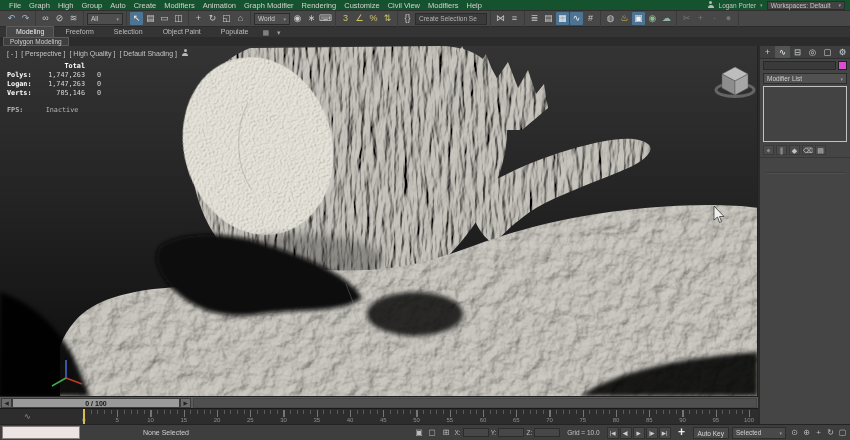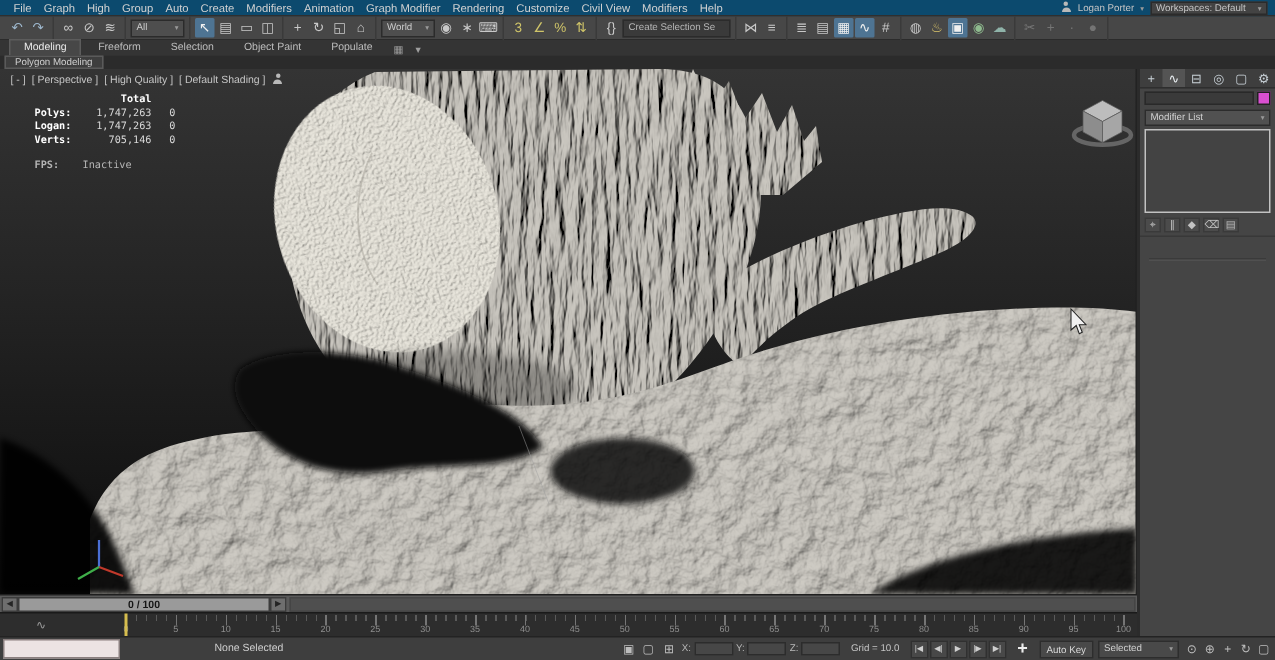--- a/index.html
+++ b/index.html
@@ -2,21 +2,21 @@
 <html><head>
 <meta charset="utf-8">
 <style>
   *{box-sizing:border-box;margin:0;padding:0;cursor:default;user-select:none}
   html,body{width:850px;height:440px;overflow:hidden;background:#3c3c3c;
     font-family:"Liberation Sans",sans-serif;color:#d0d0d0}
   #root{position:relative;width:850px;height:440px;background:#3c3c3c}
   .abs{position:absolute}
 
   
-  #menu-row{left:0;top:0;width:850px;height:11px;background:#0c4a6e;display:flex;
+  #menu-row{left:0;top:0;width:850px;height:11px;background:#14532d;display:flex;
     align-items:center;padding:0 5px;font-size:7.5px;color:#d2d2d2;border-bottom:1px solid #2f2f2f}
   .menu-item{padding:0 4px;white-space:nowrap}
   #menu-right{margin-left:auto;display:flex;align-items:center;gap:4px;font-size:6.5px;color:#c4c4c4}
   .person{position:relative;width:8px;height:8px;display:inline-block}
   .person::before{content:"";position:absolute;left:2.5px;top:0;width:3px;height:3px;border-radius:50%;background:#b9b9b9}
   .person::after{content:"";position:absolute;left:1px;top:3.5px;width:6px;height:3.5px;border-radius:3px 3px 0 0;background:#b9b9b9}
   .dd-arrow{font-size:5px;color:#9a9a9a}
   #workspace-dd{display:flex;align-items:center;gap:8px;background:#434343;border:1px solid #2b2b2b;
     padding:0 3px;height:9px}
 
@@ -39,21 +39,21 @@
   .rtab.active{background:#474747;color:#ececec;border:1px solid #5c5c5c;border-bottom:none}
   .r-ic{font-size:7px;color:#9f9f9f;padding:0 3px}
   #ribbon-panel-row{left:0;top:37px;width:850px;height:9px;background:#2b2b2b;display:flex;align-items:center}
   .pm-btn{margin-left:3px;font-size:6.5px;color:#cfcfcf;background:#3e3e3e;border:1px solid #5a5a5a;
     padding:0 6px;height:9px;display:flex;align-items:center;white-space:nowrap}
 
   
   #viewport{left:0;top:46px;width:758px;height:350px;background:#1c1c1c;overflow:hidden;border-right:1px solid #222}
   #vp-label{position:absolute;left:7px;top:3px;display:flex;gap:4px;align-items:center;
     font-size:7px;color:#c5c5c5;z-index:5;white-space:nowrap}
-  #vp-stats{position:absolute;left:23px;top:16px;z-index:5;
+  #vp-stats{position:absolute;left:7px;top:16px;z-index:5;
     font-family:"DejaVu Sans Mono",monospace;font-size:6.8px;line-height:9px;color:#d8d8d8}
   .srow{display:flex}
   .slabel{width:32px;font-weight:bold;color:#fff}
   .sval{width:46px;text-align:right}
   .sext{width:16px;text-align:right}
   #stats-header .sval{font-weight:bold;color:#fff}
   #fps-row{margin-top:8px;color:#b5b5b5}
   #fps-row .slabel{color:#b5b5b5}
 
   
@@ -330,21 +330,21 @@
             <span class="sext">0</span>
           </div>
           <div class="srow">
             <span class="slabel">Verts:</span>
             <span class="sval">705,146</span>
             <span class="sext">0</span>
           </div>
         </div>
       <div class="srow" id="fps-row">
         <span class="slabel">FPS:</span>
-        <span class="sval" style="text-align:left">Inactive</span>
+        <span class="sval" style="text-align:center">Inactive</span>
       </div>
     </div>
   </div>
 
   <div id="cmd-panel" class="abs">
     <div id="cp-tabs">
         <span class="cp-tab">+</span>
         <span class="cp-tab active">∿</span>
         <span class="cp-tab">⊟</span>
         <span class="cp-tab">◎</span>

